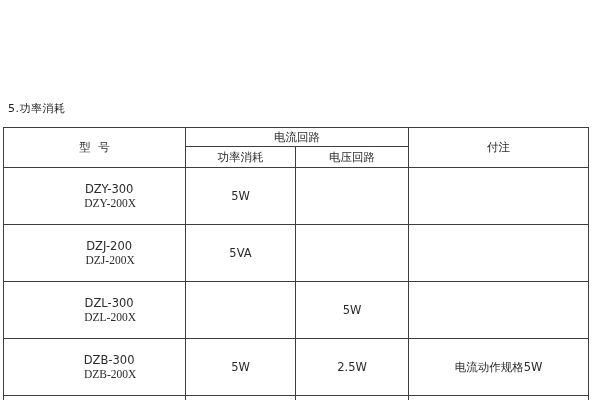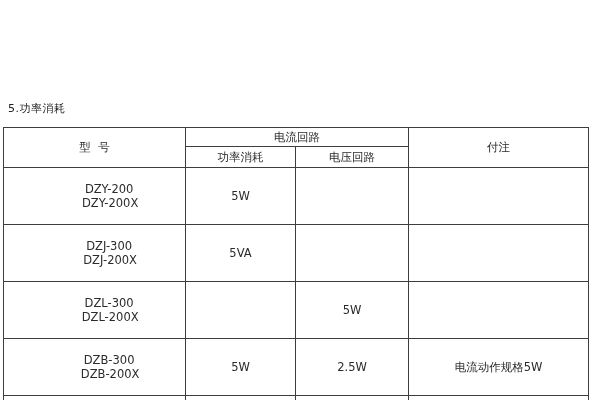--- a/index.html
+++ b/index.html
@@ -40,21 +40,21 @@
     padding: 0;
     overflow: hidden;
     white-space: pre;
   }
   tr.hdr-row-1 { height: 19px; margin-top: 16px; }
   tr.hdr-row-2 { height: 21px; }
   tr.data-row  { height: 22px; }
 
   .model-cell { text-align: center; }
   .model-cell .m-a { display: inline-block; }
-  .model-cell .m-b { display: inline-block; margin-left: 2px; }
+  .model-cell .m-b { display: inline-block; margin-left: 2px; font-family: Liberation Serif, serif; }
 </style>
 </head>
 <body>
 
 <div class="page">
 
   <div class="section-title">5.功率消耗</div>
 
   <table class="spec-table">
     <colgroup>
@@ -70,31 +70,31 @@
       <td colspan="2">电流回路</td>
       <td rowspan="2">付注</td>
     </tr>
     <tr class="hdr-row-2">
       <td>功率消耗</td>
       <td>电压回路</td>
     </tr>
 
     <tr class="data-row">
       <td class="model-cell">
-        <span class="m-a">DZY-200</span>
+        <span class="m-a">DZY-300</span>
         <span class="m-b">DZY-200X</span>
       </td>
       <td>5W</td>
       <td></td>
       <td></td>
     </tr>
 
     <tr class="data-row">
       <td class="model-cell">
-        <span class="m-a">DZJ-300</span>
+        <span class="m-a">DZJ-200</span>
         <span class="m-b">DZJ-200X</span>
       </td>
       <td>5VA</td>
       <td></td>
       <td></td>
     </tr>
 
     <tr class="data-row">
       <td class="model-cell">
         <span class="m-a">DZL-300</span>

